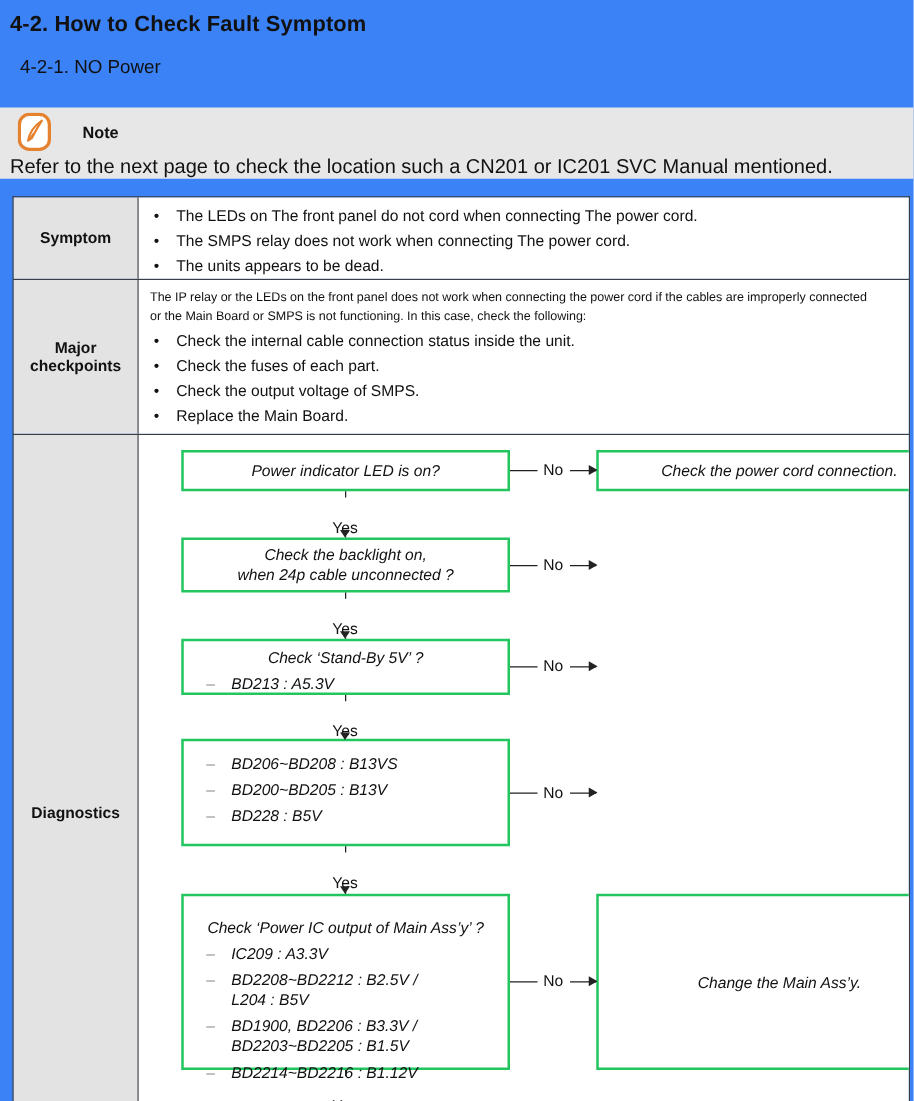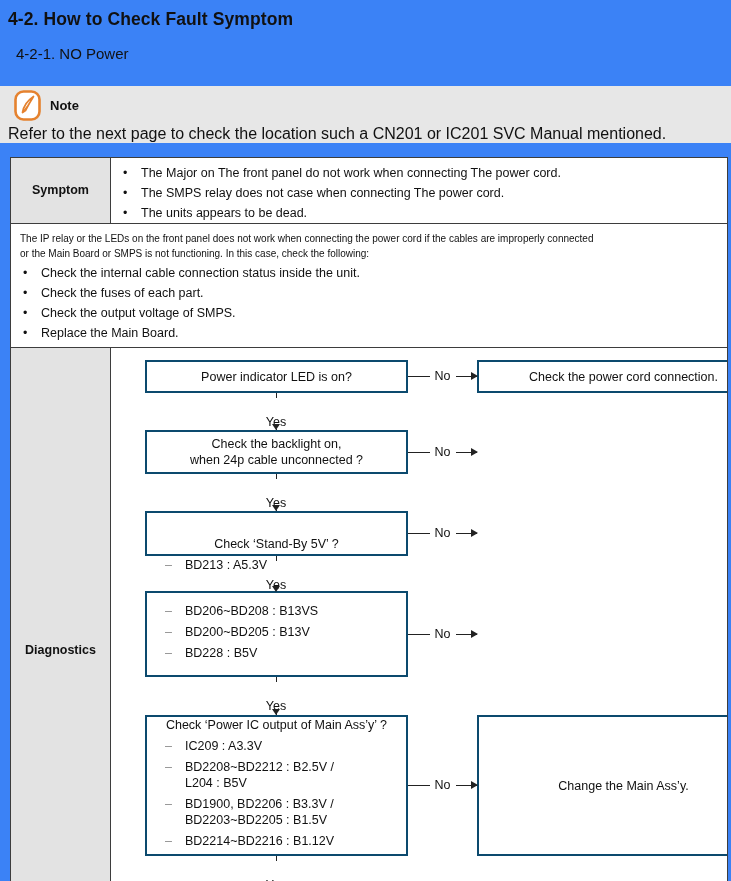--- a/index.html
+++ b/index.html
@@ -6,21 +6,21 @@
   .page {
     position:relative; width:731px; height:881px; overflow:hidden;
     background:#3b82f6; color:#111;
     font-family:"Liberation Sans", sans-serif;
   }
   
   .h1 { position:absolute; top:9px; left:8px; font-size:17.5px; font-weight:bold; letter-spacing:0.1px; }
   .h2 { position:absolute; top:45px; left:0; font-size:15px; font-weight:normal;margin-left:16px; }
   
   .note { position:absolute; top:86px; left:0; width:731px; height:57px; background:#e7e7e7; }
-  .note-head { position:absolute; top:2px; left:14px; height:34px; display:flex; align-items:center; gap:9px; }
+  .note-head { position:absolute; top:2px; left:14px; height:34px; display:flex; align-items:center; gap:25px; }
   .note-label { font-size:13px; font-weight:bold; }
   .note-text { position:absolute; top:39px; left:8px; font-size:16px; }
   
   .ftable { position:absolute; top:157px; left:10px; width:718px; height:724px;
             border:1px solid #3d3d3d; border-bottom:none; box-sizing:border-box;
             display:flex; flex-direction:column; }
   .frow { display:flex; border-bottom:1px solid #3d3d3d; box-sizing:border-box; }
   .frow.r1 { height:66px; }
   .frow.r2 { height:124px; }
   .frow.r3 { flex:1; border-bottom:none; }
@@ -29,30 +29,30 @@
            text-align:center; font-weight:bold; font-size:12.5px; line-height:15px; }
   .lcell.diag { align-items:flex-start; padding-top:295px; }
   .ccell { flex:1; background:#fff; box-sizing:border-box; overflow:hidden; }
   .ccell.pad { padding:5px 8px 0 9px; }
   .bli { display:flex; font-size:12.5px; line-height:20px; }
   .bli .bdot { width:18px; flex:none; margin-left:3px; }
   .cp-intro { font-size:10px; line-height:15px; width:574px; margin:2px 0 3px 0; }
   .cp .bli { line-height:16px; margin-top:4px; }
   
   .flowcell { position:relative; }
-  .fbox { position:absolute; background:#fff; border:2px solid #0c4a6e; box-sizing:border-box;
-          font-size:12.5px; line-height:16px; }
+  .fbox { position:absolute; background:#fff; border:2px solid #22c55e; box-sizing:border-box;
+          font-size:12.5px; line-height:16px;font-style:italic; }
   .fbox.centered { display:flex; flex-direction:column; justify-content:center; align-items:center; text-align:center; }
   .q { left:34px; width:263px; }
   .r { left:366px; width:293px; }
   .q1 { top:12px;  height:33px; }
   .q2 { top:82px;  height:44px; }
-  .q3 { top:163px; height:45px; padding-top:23px; }
+  .q3 { top:163px; height:45px; padding-top:5px; }
   .q4 { top:243px; height:86px; padding-top:5px; }
-  .q5 { top:367px; height:141px; padding-top:0; }
+  .q5 { top:367px; height:141px; padding-top:17px; }
   .r1 { top:12px;  height:33px; }
   .r2 { top:82px;  height:246px; }
   .r3 { top:367px; height:141px; }
   .fq-title { text-align:center; }
   .fbullet { display:flex; margin-left:18px; margin-top:5px; }
   .fdash { width:20px; flex:none; color:#8a8a8a; }
   
   .vconn { position:absolute; left:145px; width:40px; display:flex; flex-direction:column; align-items:center; }
   .v1 { top:45px;  height:37px; }
   .v2 { top:126px; height:37px; }
@@ -95,34 +95,35 @@
     <div class="note-text">Refer to the next page to check the location such a CN201 or IC201 SVC Manual mentioned.</div>
   </div>
 
   <div class="ftable">
 
     <div class="frow r1">
       <div class="lcell">Symptom</div>
       <div class="ccell pad">
         <div class="bli">
             <span class="bdot">•</span>
-            <span>The Major on The front panel do not work when connecting The power cord.</span>
-          </div>
-        <div class="bli">
-            <span class="bdot">•</span>
-            <span>The SMPS relay does not case when connecting The power cord.</span>
+            <span>The LEDs on The front panel do not cord when connecting The power cord.</span>
+          </div>
+        <div class="bli">
+            <span class="bdot">•</span>
+            <span>The SMPS relay does not work when connecting The power cord.</span>
           </div>
         <div class="bli">
             <span class="bdot">•</span>
             <span>The units appears to be dead.</span>
           </div>
       </div>
     </div>
 
     <div class="frow r2">
+      <div class="lcell">Major checkpoints</div>
       <div class="ccell pad cp">
         <div class="cp-intro">The IP relay or the LEDs on the front panel does not work when connecting the power cord if the cables are improperly connected or the Main Board or SMPS is not functioning. In this case, check the following:</div>
         <div class="bli">
             <span class="bdot">•</span>
             <span>Check the internal cable connection status inside the unit.</span>
           </div>
         <div class="bli">
             <span class="bdot">•</span>
             <span>Check the fuses of each part.</span>
           </div>

